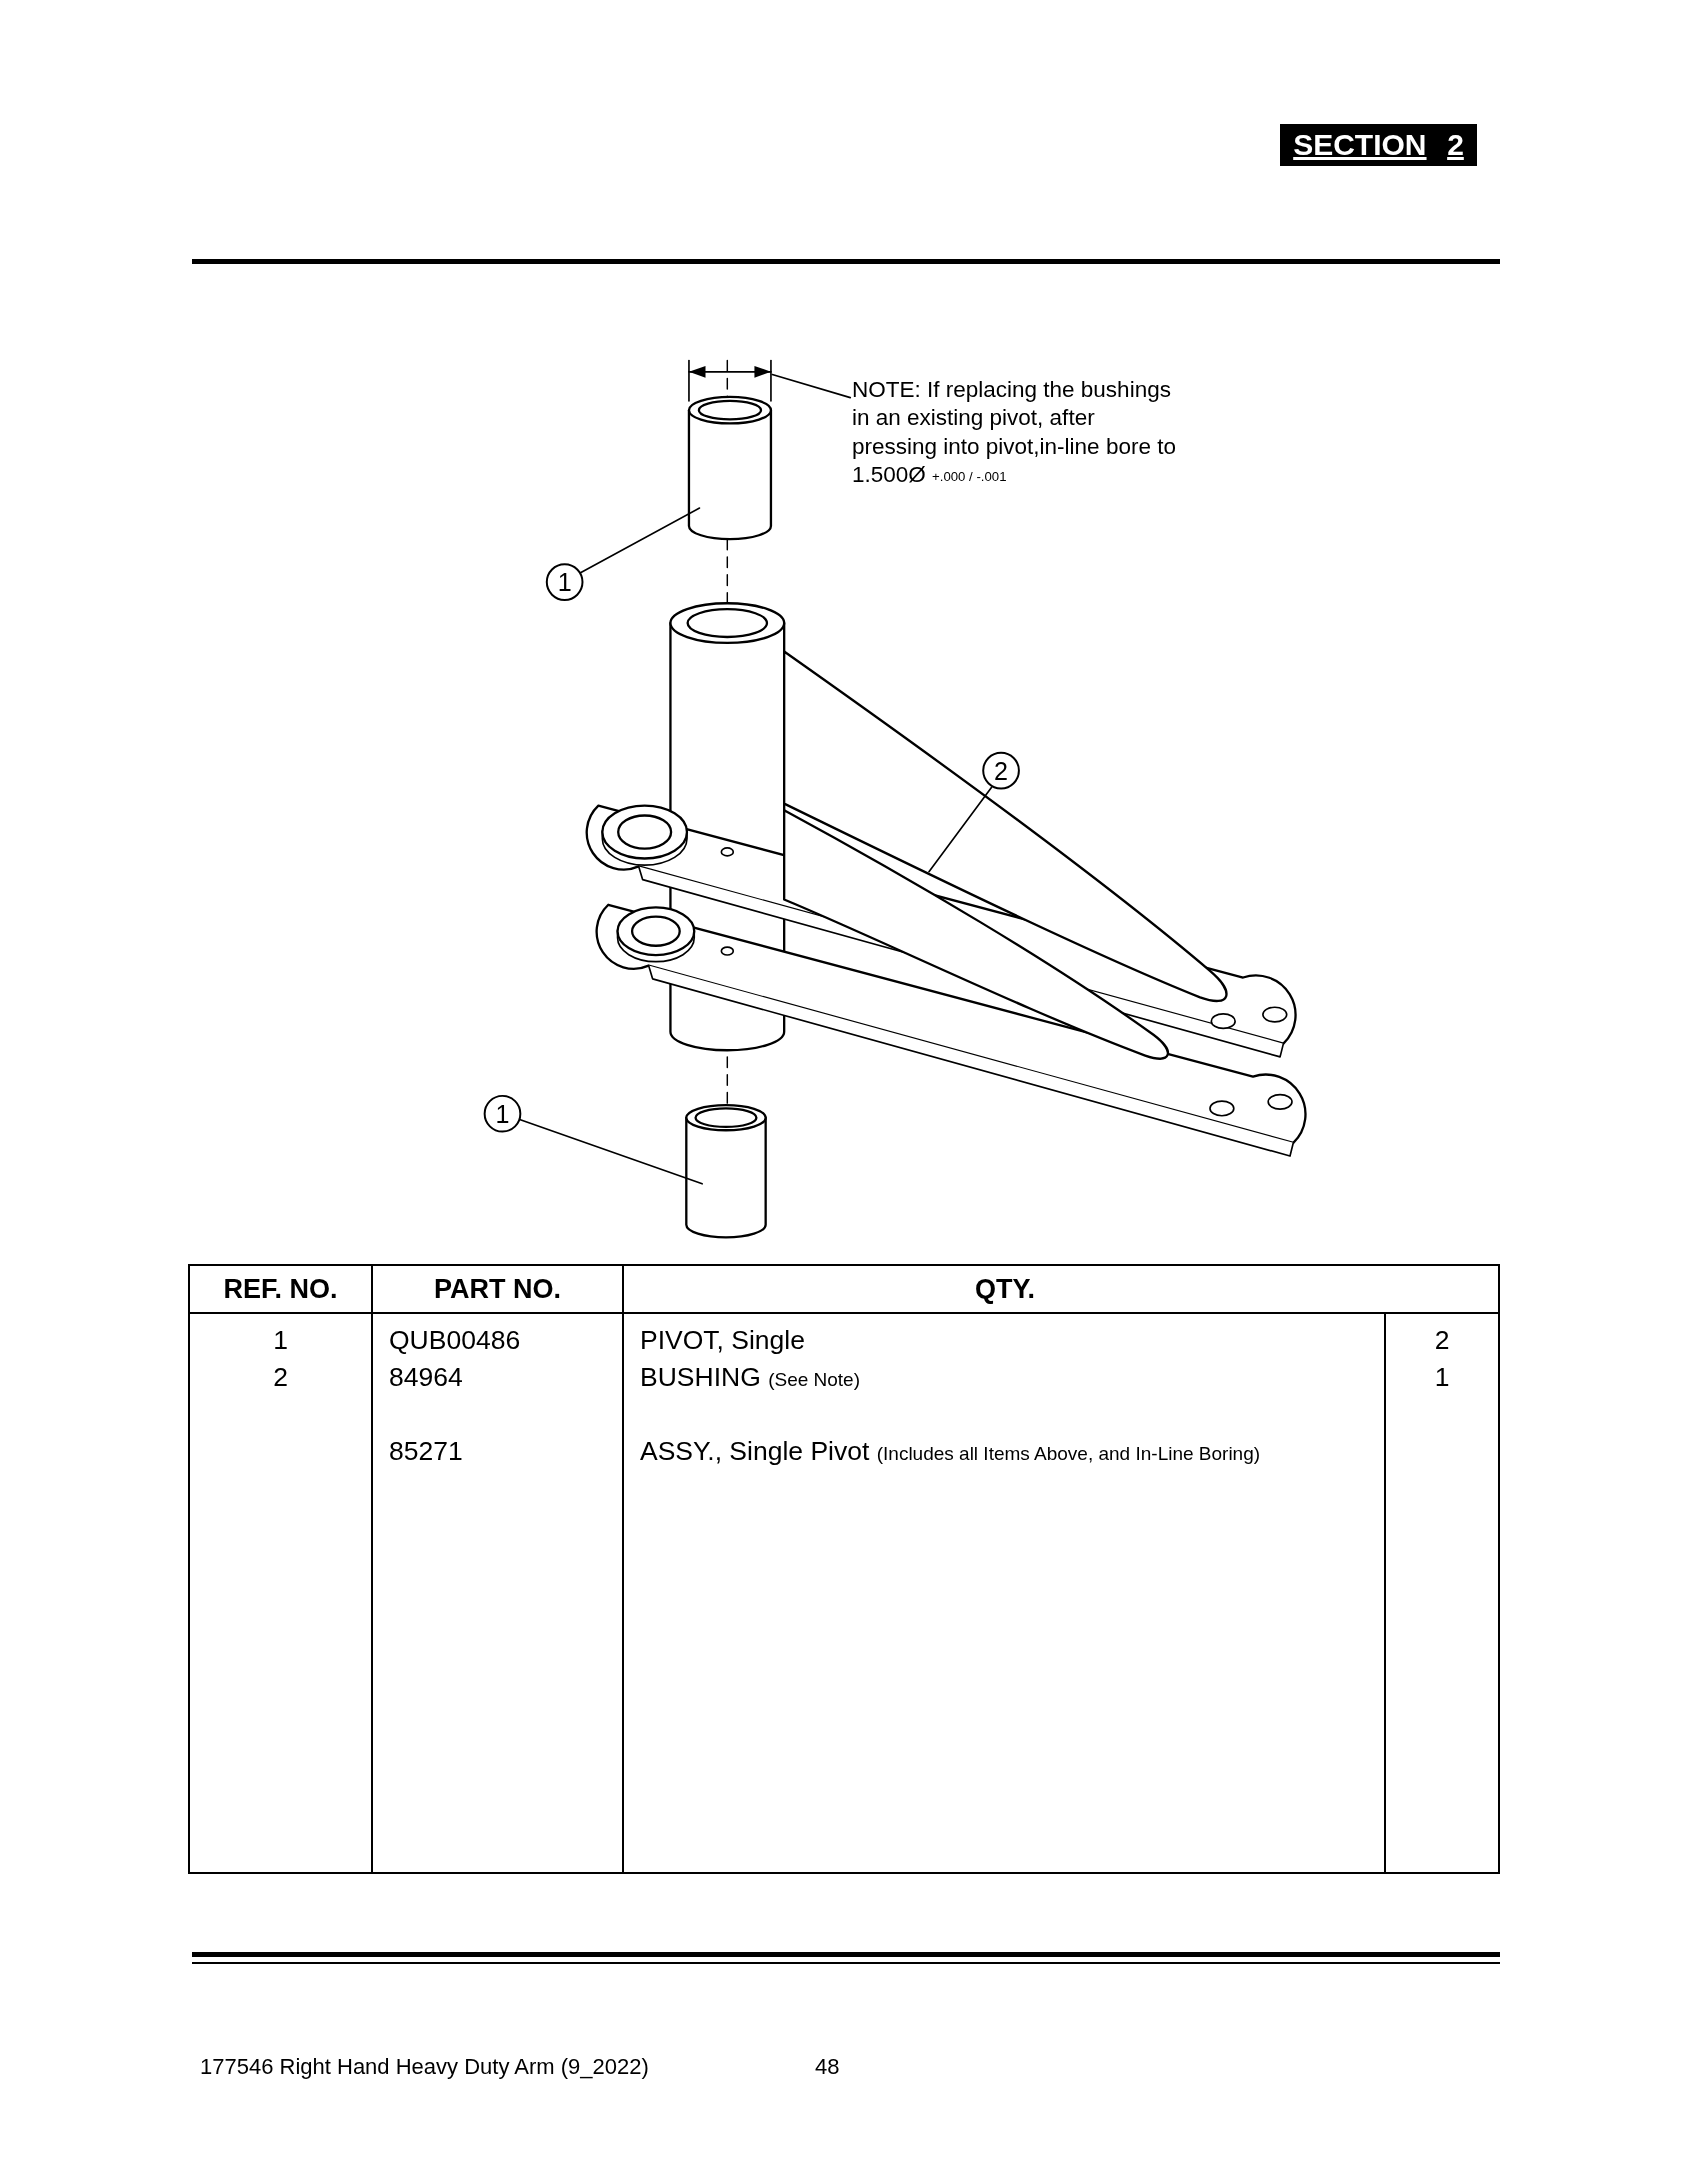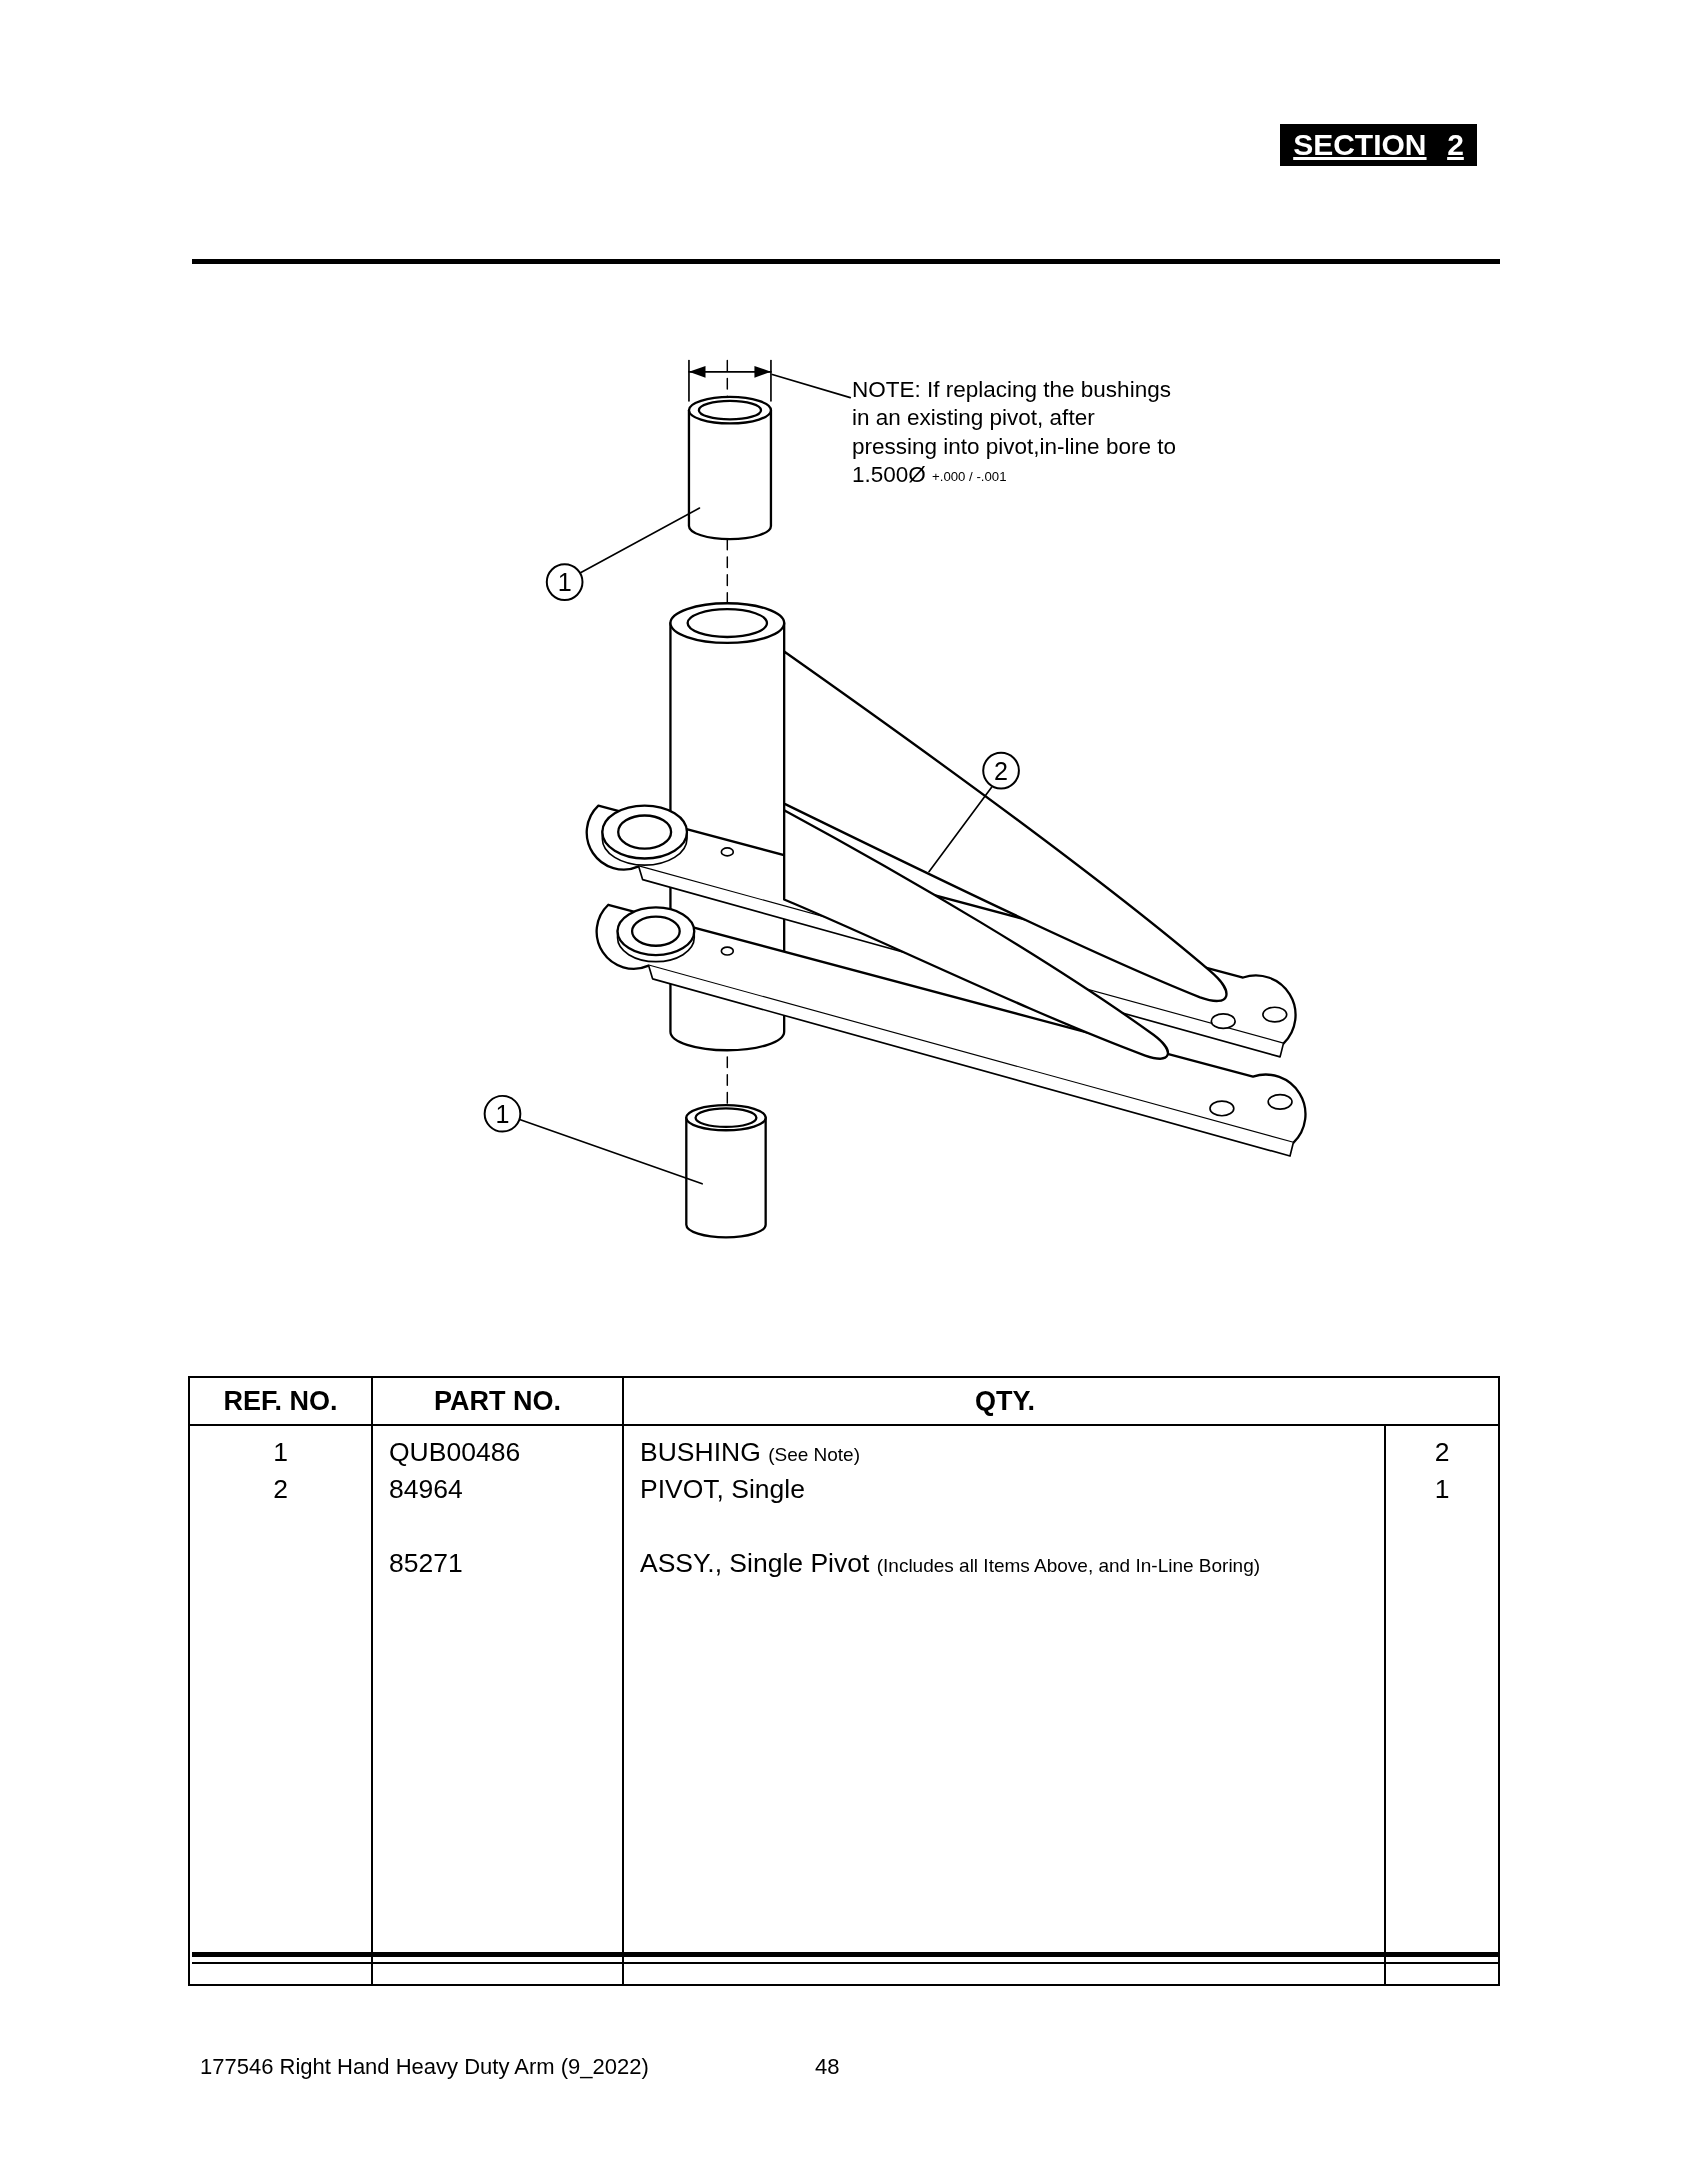--- a/index.html
+++ b/index.html
@@ -33,21 +33,21 @@
   
   .diagram-svg { position:absolute; left:370px; top:311px; }
   .note-block {
     position:absolute; left:852px; top:376px;
     width:437px; font-size:22.5px; line-height:28.4px; color:#000;
   }
   .note-dim-line { white-space:nowrap; }
   .note-tol { font-size:13.2px; vertical-align:1.3px; }
   
   .parts-table {
-    position:absolute; left:188px; top:1376px;
+    position:absolute; left:188px; top:1264px;
     width:1312px; height:610px;
     border:2px solid #000;
   }
   .pt-header {
     display:grid;
     grid-template-columns:183px 251px 762px auto;
     height:48px;
     border-bottom:2px solid #000;
   }
   .pt-header .hcell {
@@ -194,26 +194,26 @@
         <div class="cell-line"></div>
       </div>
       <div class="pt-col col-left">
         <div class="cell-line">QUB00486</div>
         <div class="cell-line">84964</div>
         <div class="cell-line"></div>
         <div class="cell-line">85271</div>
       </div>
       <div class="pt-col col-left">
         <div class="cell-line">
+          <span>PIVOT, Single</span>
+          <span class="small-note"></span>
+        </div>
+        <div class="cell-line">
           <span>BUSHING</span>
           <span class="small-note">(See Note)</span>
-        </div>
-        <div class="cell-line">
-          <span>PIVOT, Single</span>
-          <span class="small-note"></span>
         </div>
         <div class="cell-line"></div>
         <div class="cell-line">
           <span>ASSY., Single Pivot</span>
           <span class="small-note">(Includes all Items Above, and In-Line Boring)</span>
         </div>
       </div>
       <div class="pt-col col-center">
         <div class="cell-line">2</div>
         <div class="cell-line">1</div>

